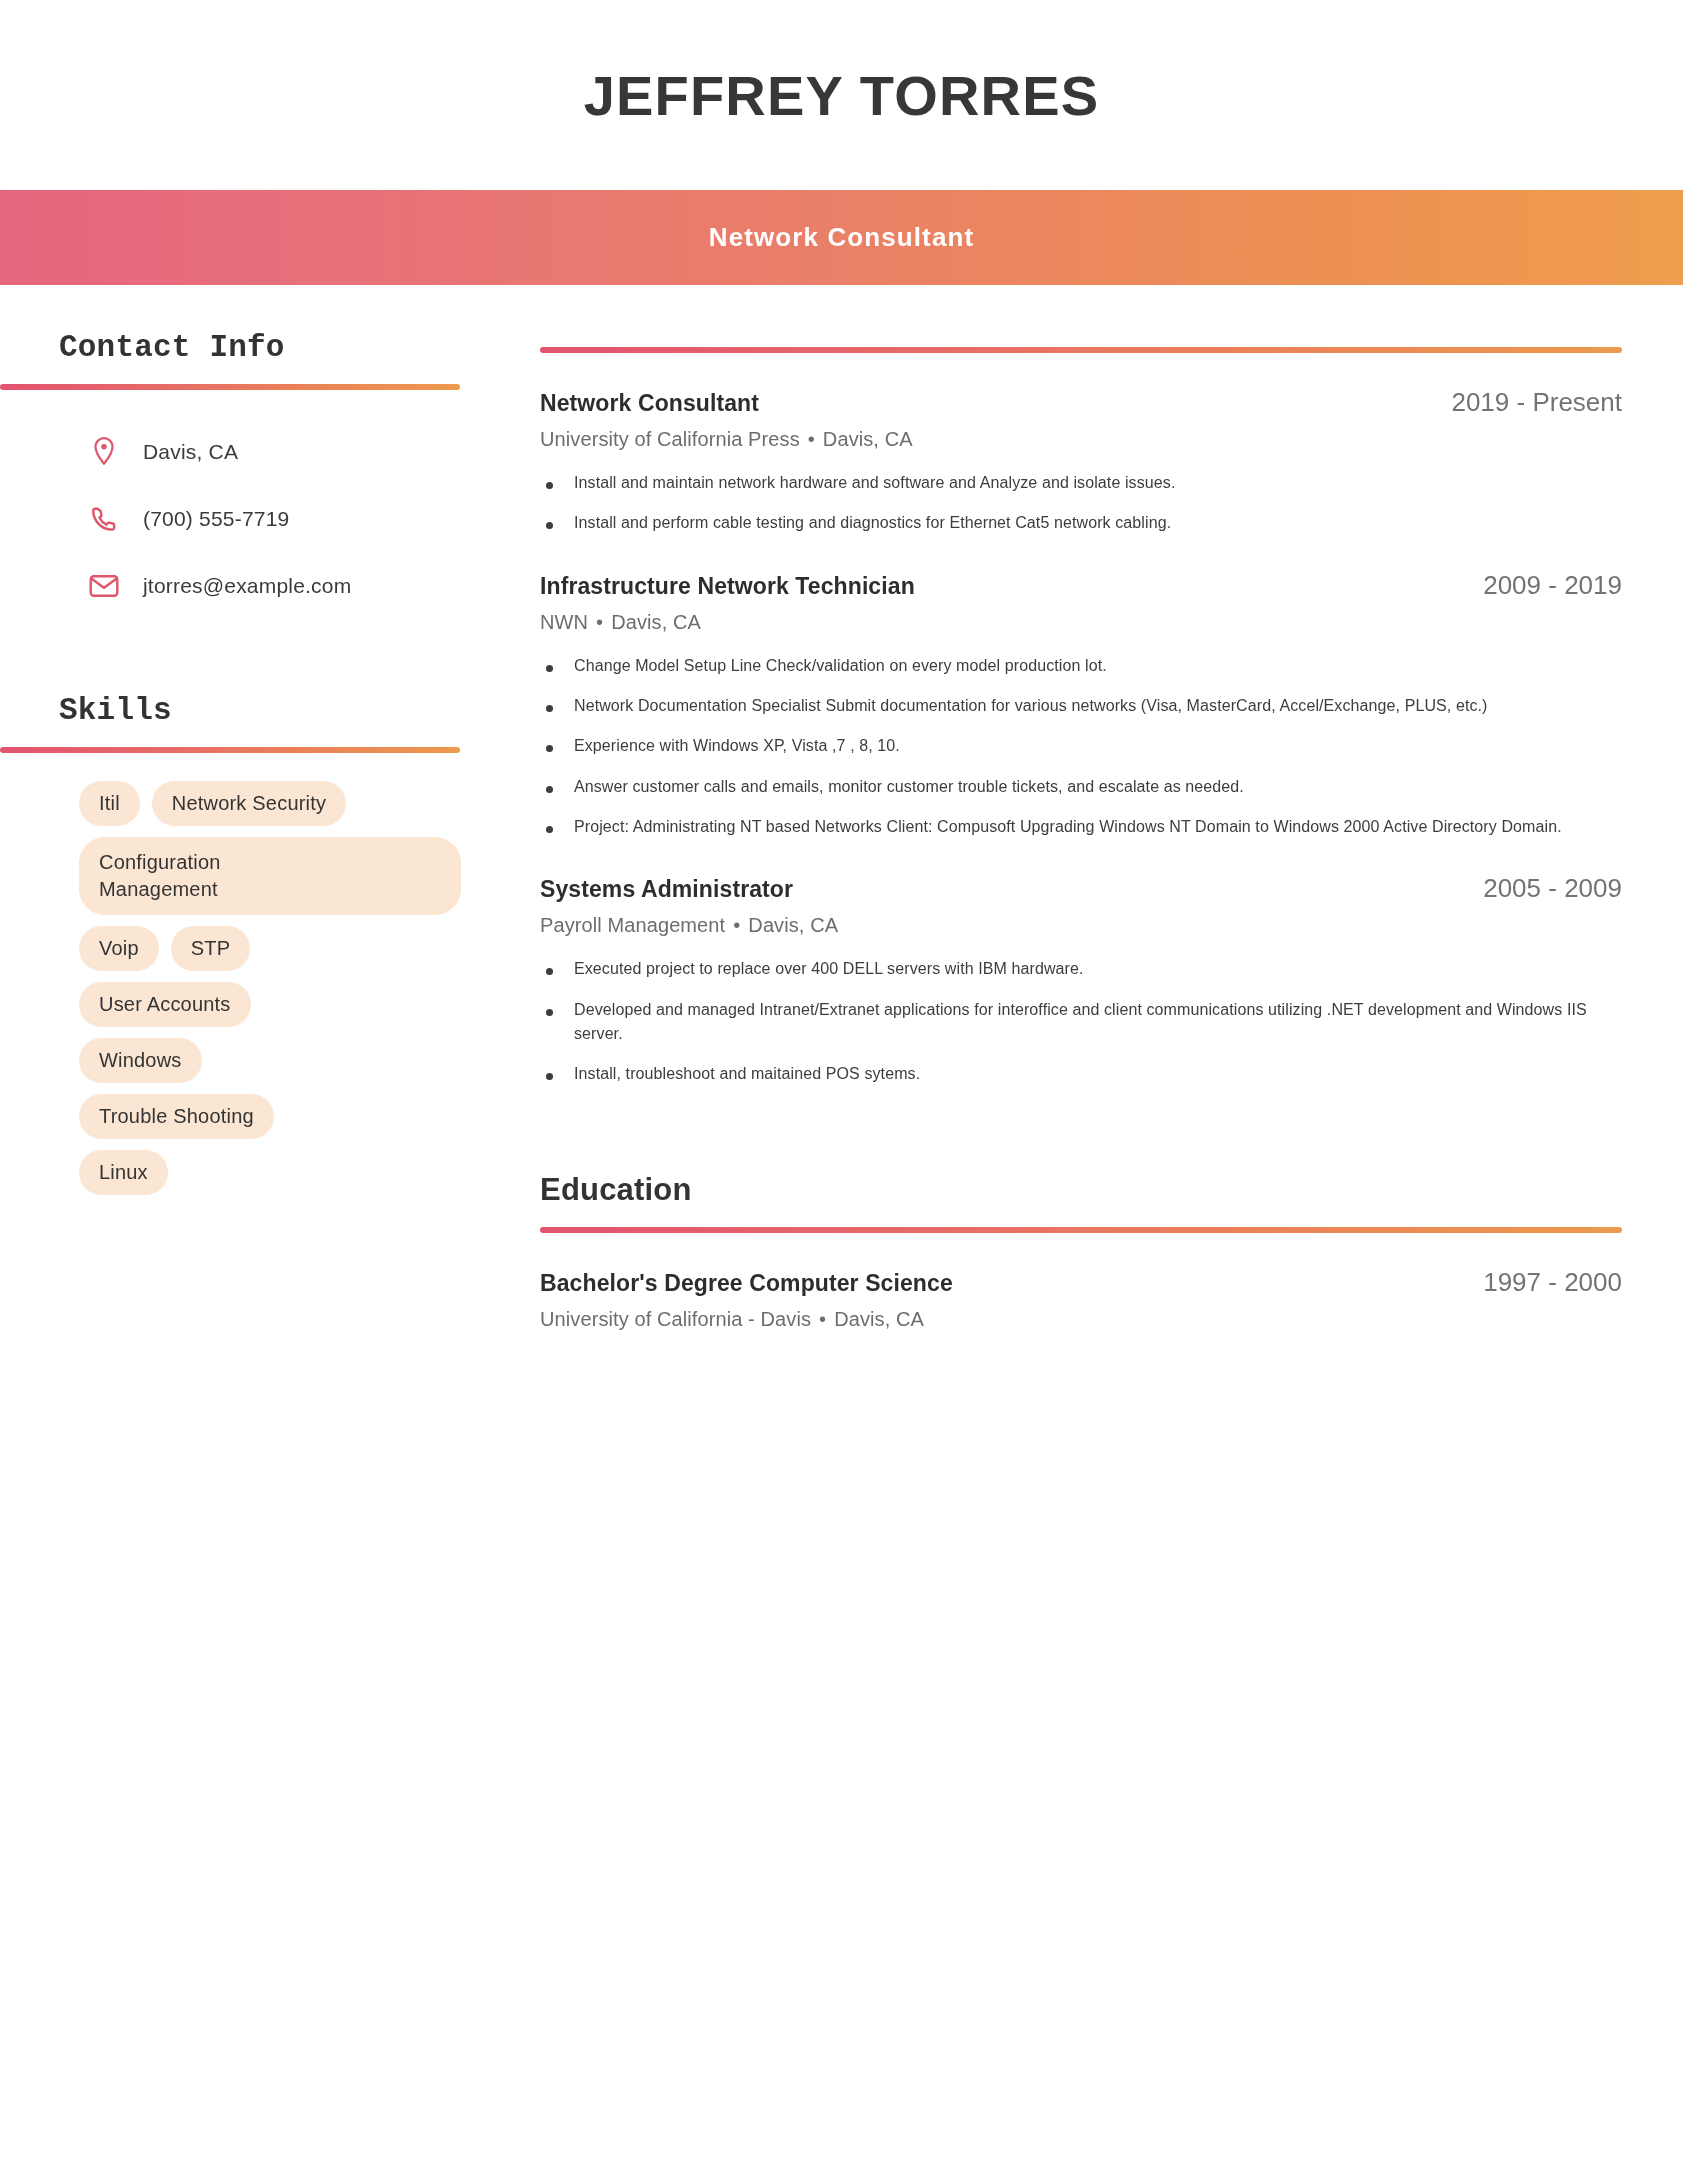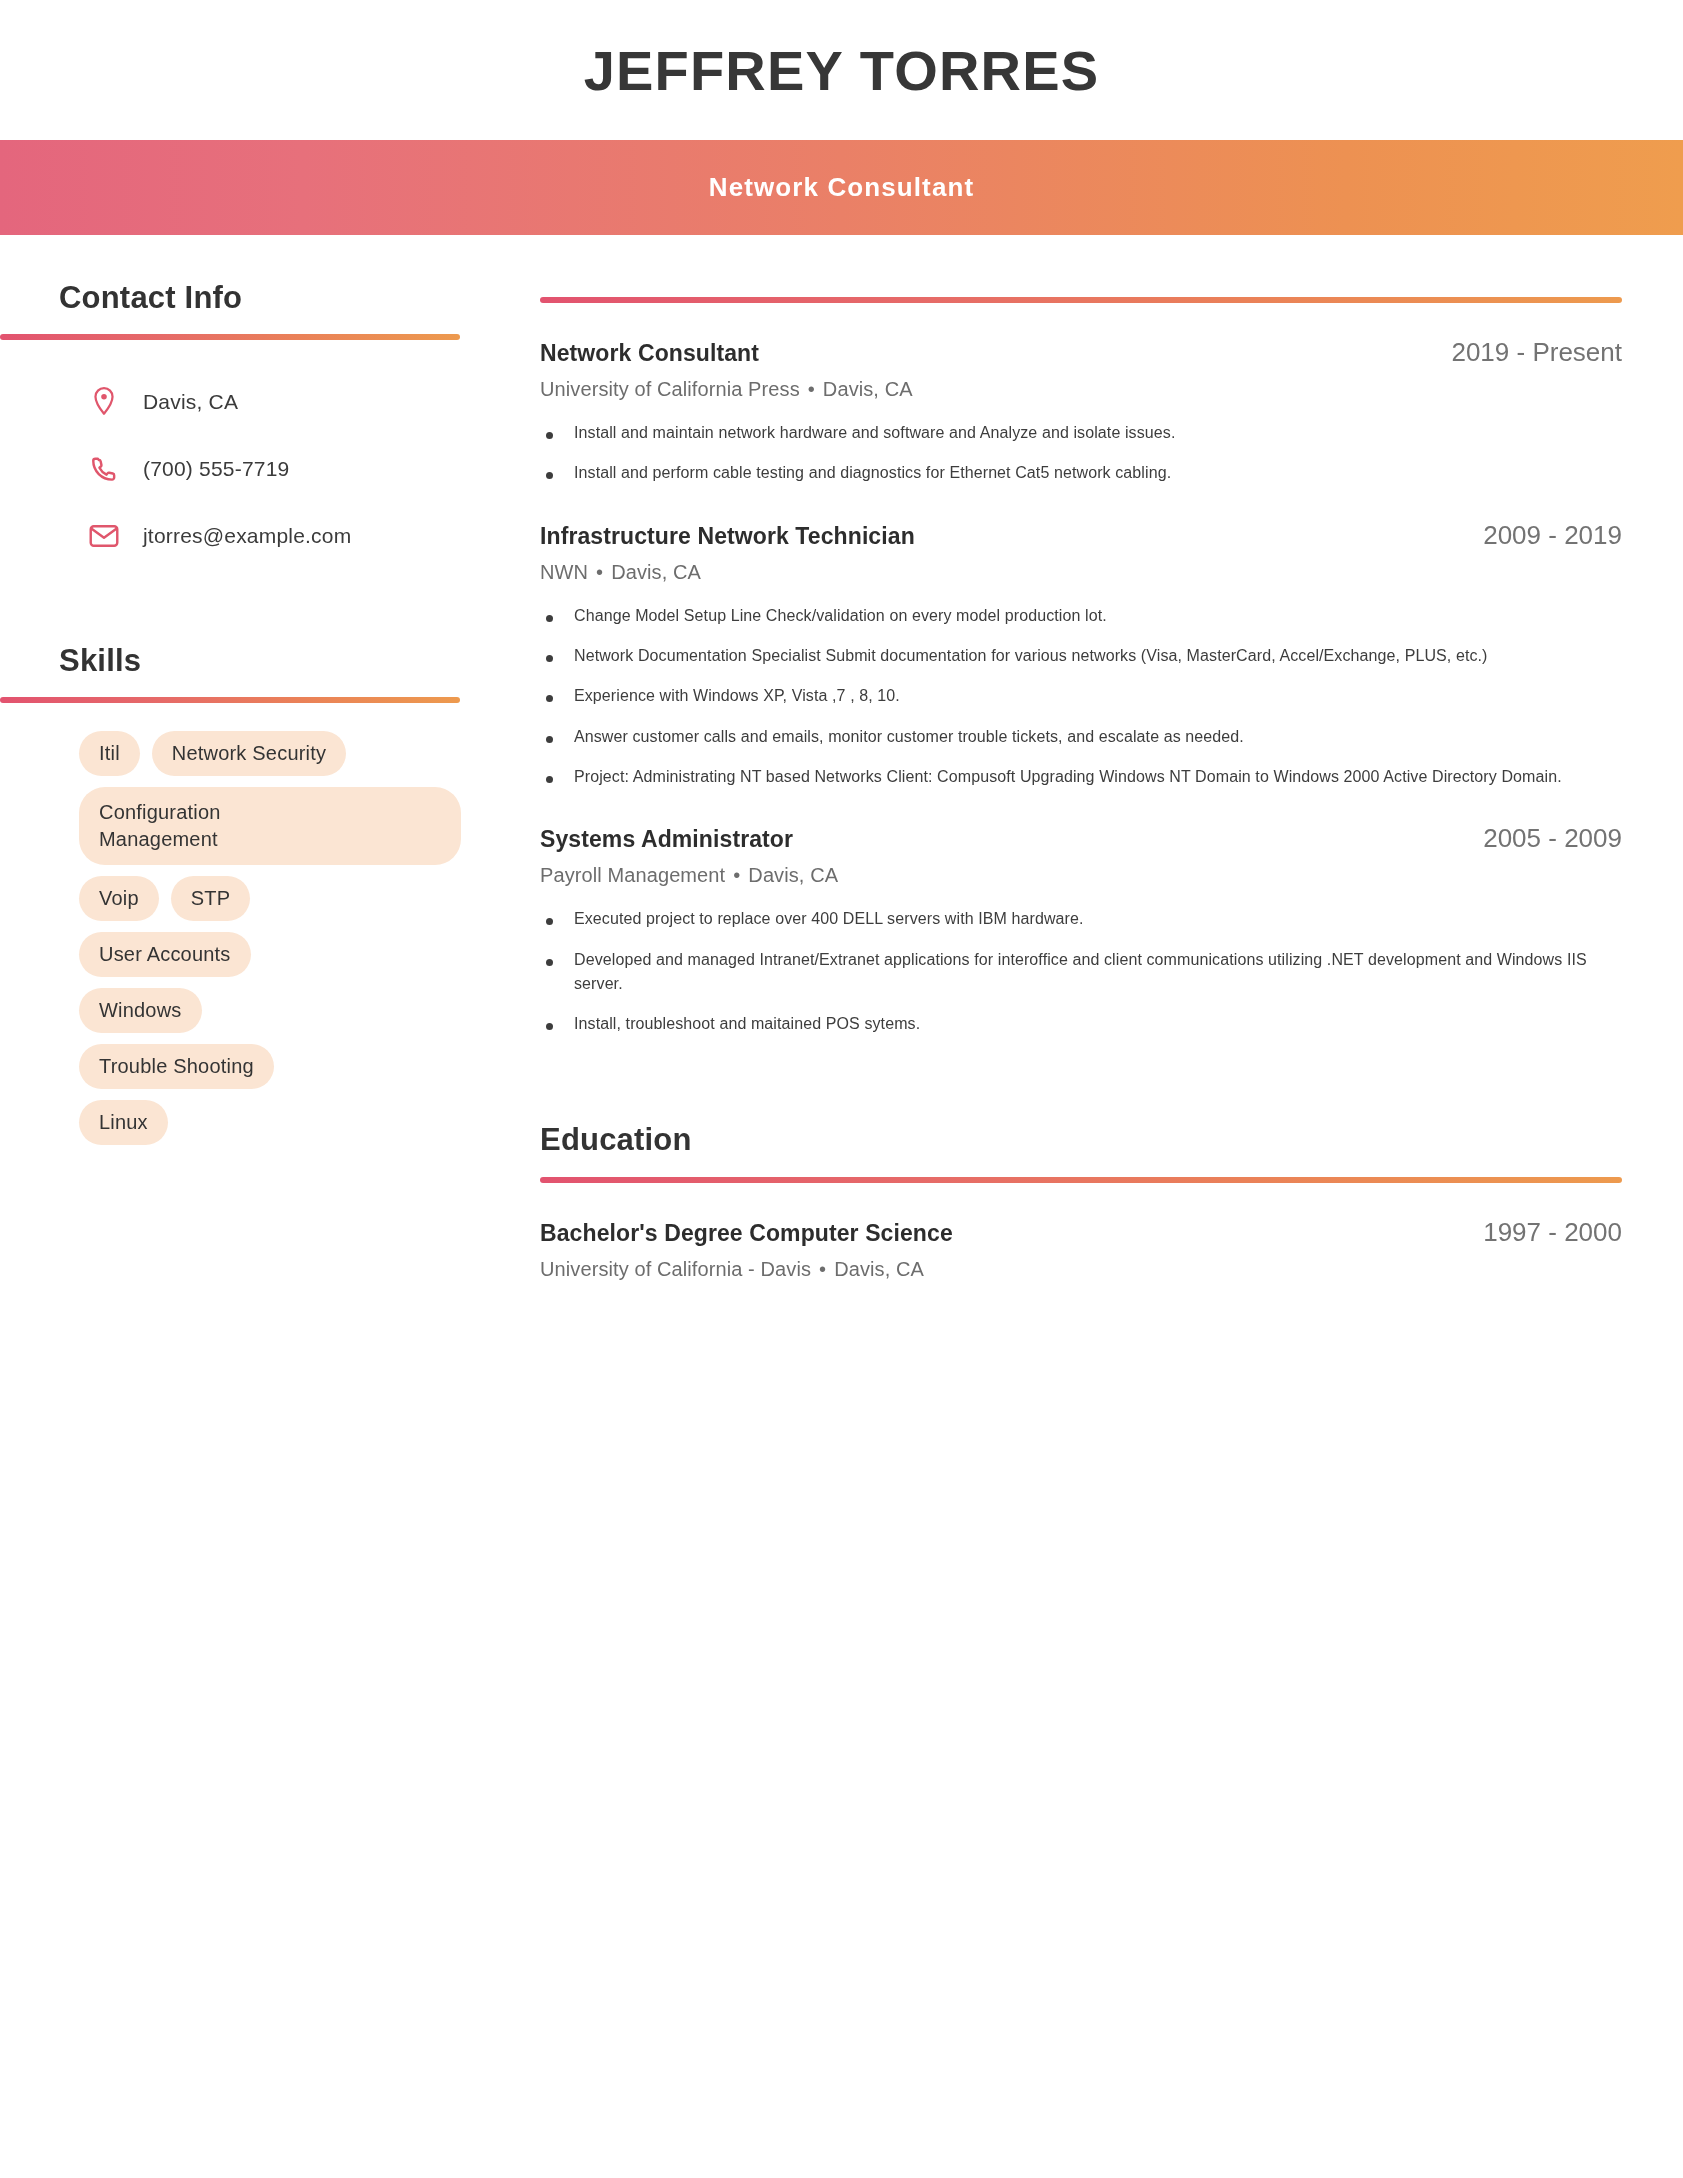--- a/index.html
+++ b/index.html
@@ -20,21 +20,21 @@
 
   .page {
     width: 1683px;
     min-height: 2178px;
     position: relative;
     background: #fff;
   }
 
   
   .header-name-wrap {
-    height: 140px;
+    height: 190px;
     display: flex;
     align-items: center;
     justify-content: center;
   }
 
   .name {
     font-size: 56px;
     font-weight: 700;
     letter-spacing: 1.2px;
     color: #373737;
@@ -84,21 +84,21 @@
     line-height: 1.2;
   }
 
   .rule {
     height: 6px;
     border-radius: 3px;
     margin-top: 18px;
     background: linear-gradient(90deg, #e2536f 0%, #e66a68 35%, #ea8158 65%, #ed9a4e 100%);
   }
 
-  .left-col .section-head { margin-left: -20px; }
+  .left-col .section-head { margin-left: -20px; font-family: Liberation Mono, monospace; }
   .left-rule {
     margin-left: -79px;
     width: 460px;
   }
 
   .right-rule {
     width: 100%;
   }
 
   

